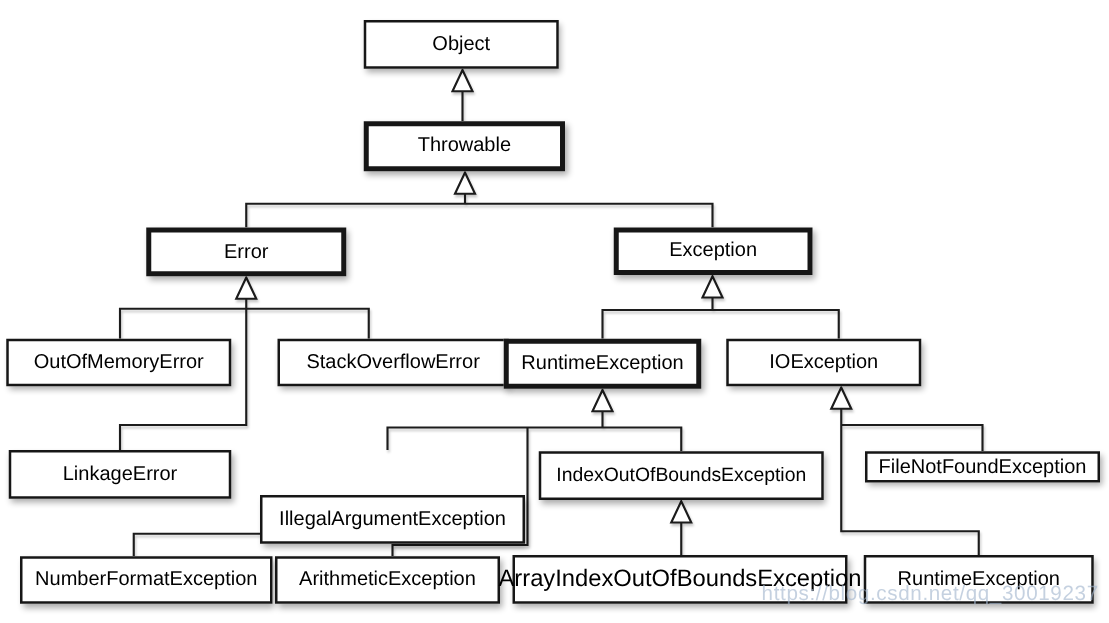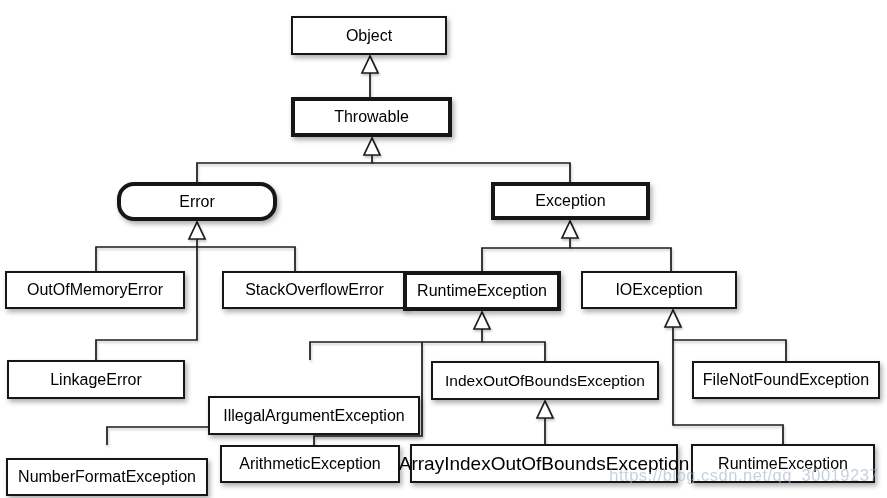--- a/index.html
+++ b/index.html
@@ -20,31 +20,31 @@
     background:#fff;
     border:2px solid #161616;
     display:flex;align-items:center;justify-content:center;
     font-size:16px;color:#000000;
     box-shadow:2px 3px 5px rgba(0,0,0,0.33);
     white-space:nowrap;
   }
   .node.bold{border-width:4px;}
   #n-object       {left:291px;top:16px; width:156px;height:39px;}
   #n-throwable    {left:291px;top:97px; width:161px;height:40px;}
-  #n-error        {left:117px;top:182px;width:160px;height:39px;border-radius:17px;}
+  #n-error        {left:117px;top:182px;width:160px;height:39px;}
   #n-exception    {left:491px;top:182px;width:159px;height:38px;}
   #n-oom          {left:5px;  top:271px;width:180px;height:38px;}
   #n-sof          {left:222px;top:271px;width:185px;height:38px;}
   #n-runtime      {left:403px;top:271px;width:158px;height:40px;}
   #n-ioexc        {left:581px;top:271px;width:156px;height:38px;}
   #n-linkage      {left:7px;  top:360px;width:178px;height:39px;}
   #n-illegalarg   {left:208px;top:360px;width:212px;height:39px;margin-top:36px;}
   #n-ioob         {left:431px;top:361px;width:228px;height:39px;font-size:15.5px;}
-  #n-filenotfound {left:692px;top:361px;width:188px;height:38px;}
-  #n-numberformat {left:6px;  top:445px;width:202px;height:38px;margin-top:13px;}
+  #n-filenotfound {left:692px;top:361px;width:188px;height:25px;}
+  #n-numberformat {left:16px;  top:445px;width:202px;height:38px;}
   #n-arithmetic   {left:220px;top:445px;width:180px;height:38px;}
   #n-arrayioob    {left:410px;top:444px;width:268px;height:39px;font-size:19px;}
   #n-socket       {left:691px;top:444px;width:184px;height:39px;}
   .watermark{
     position:absolute;
     right:8px;top:466px;
     font-size:16.5px;
     color:rgba(162,180,205,0.62);
     letter-spacing:0.5px;
     z-index:5;

